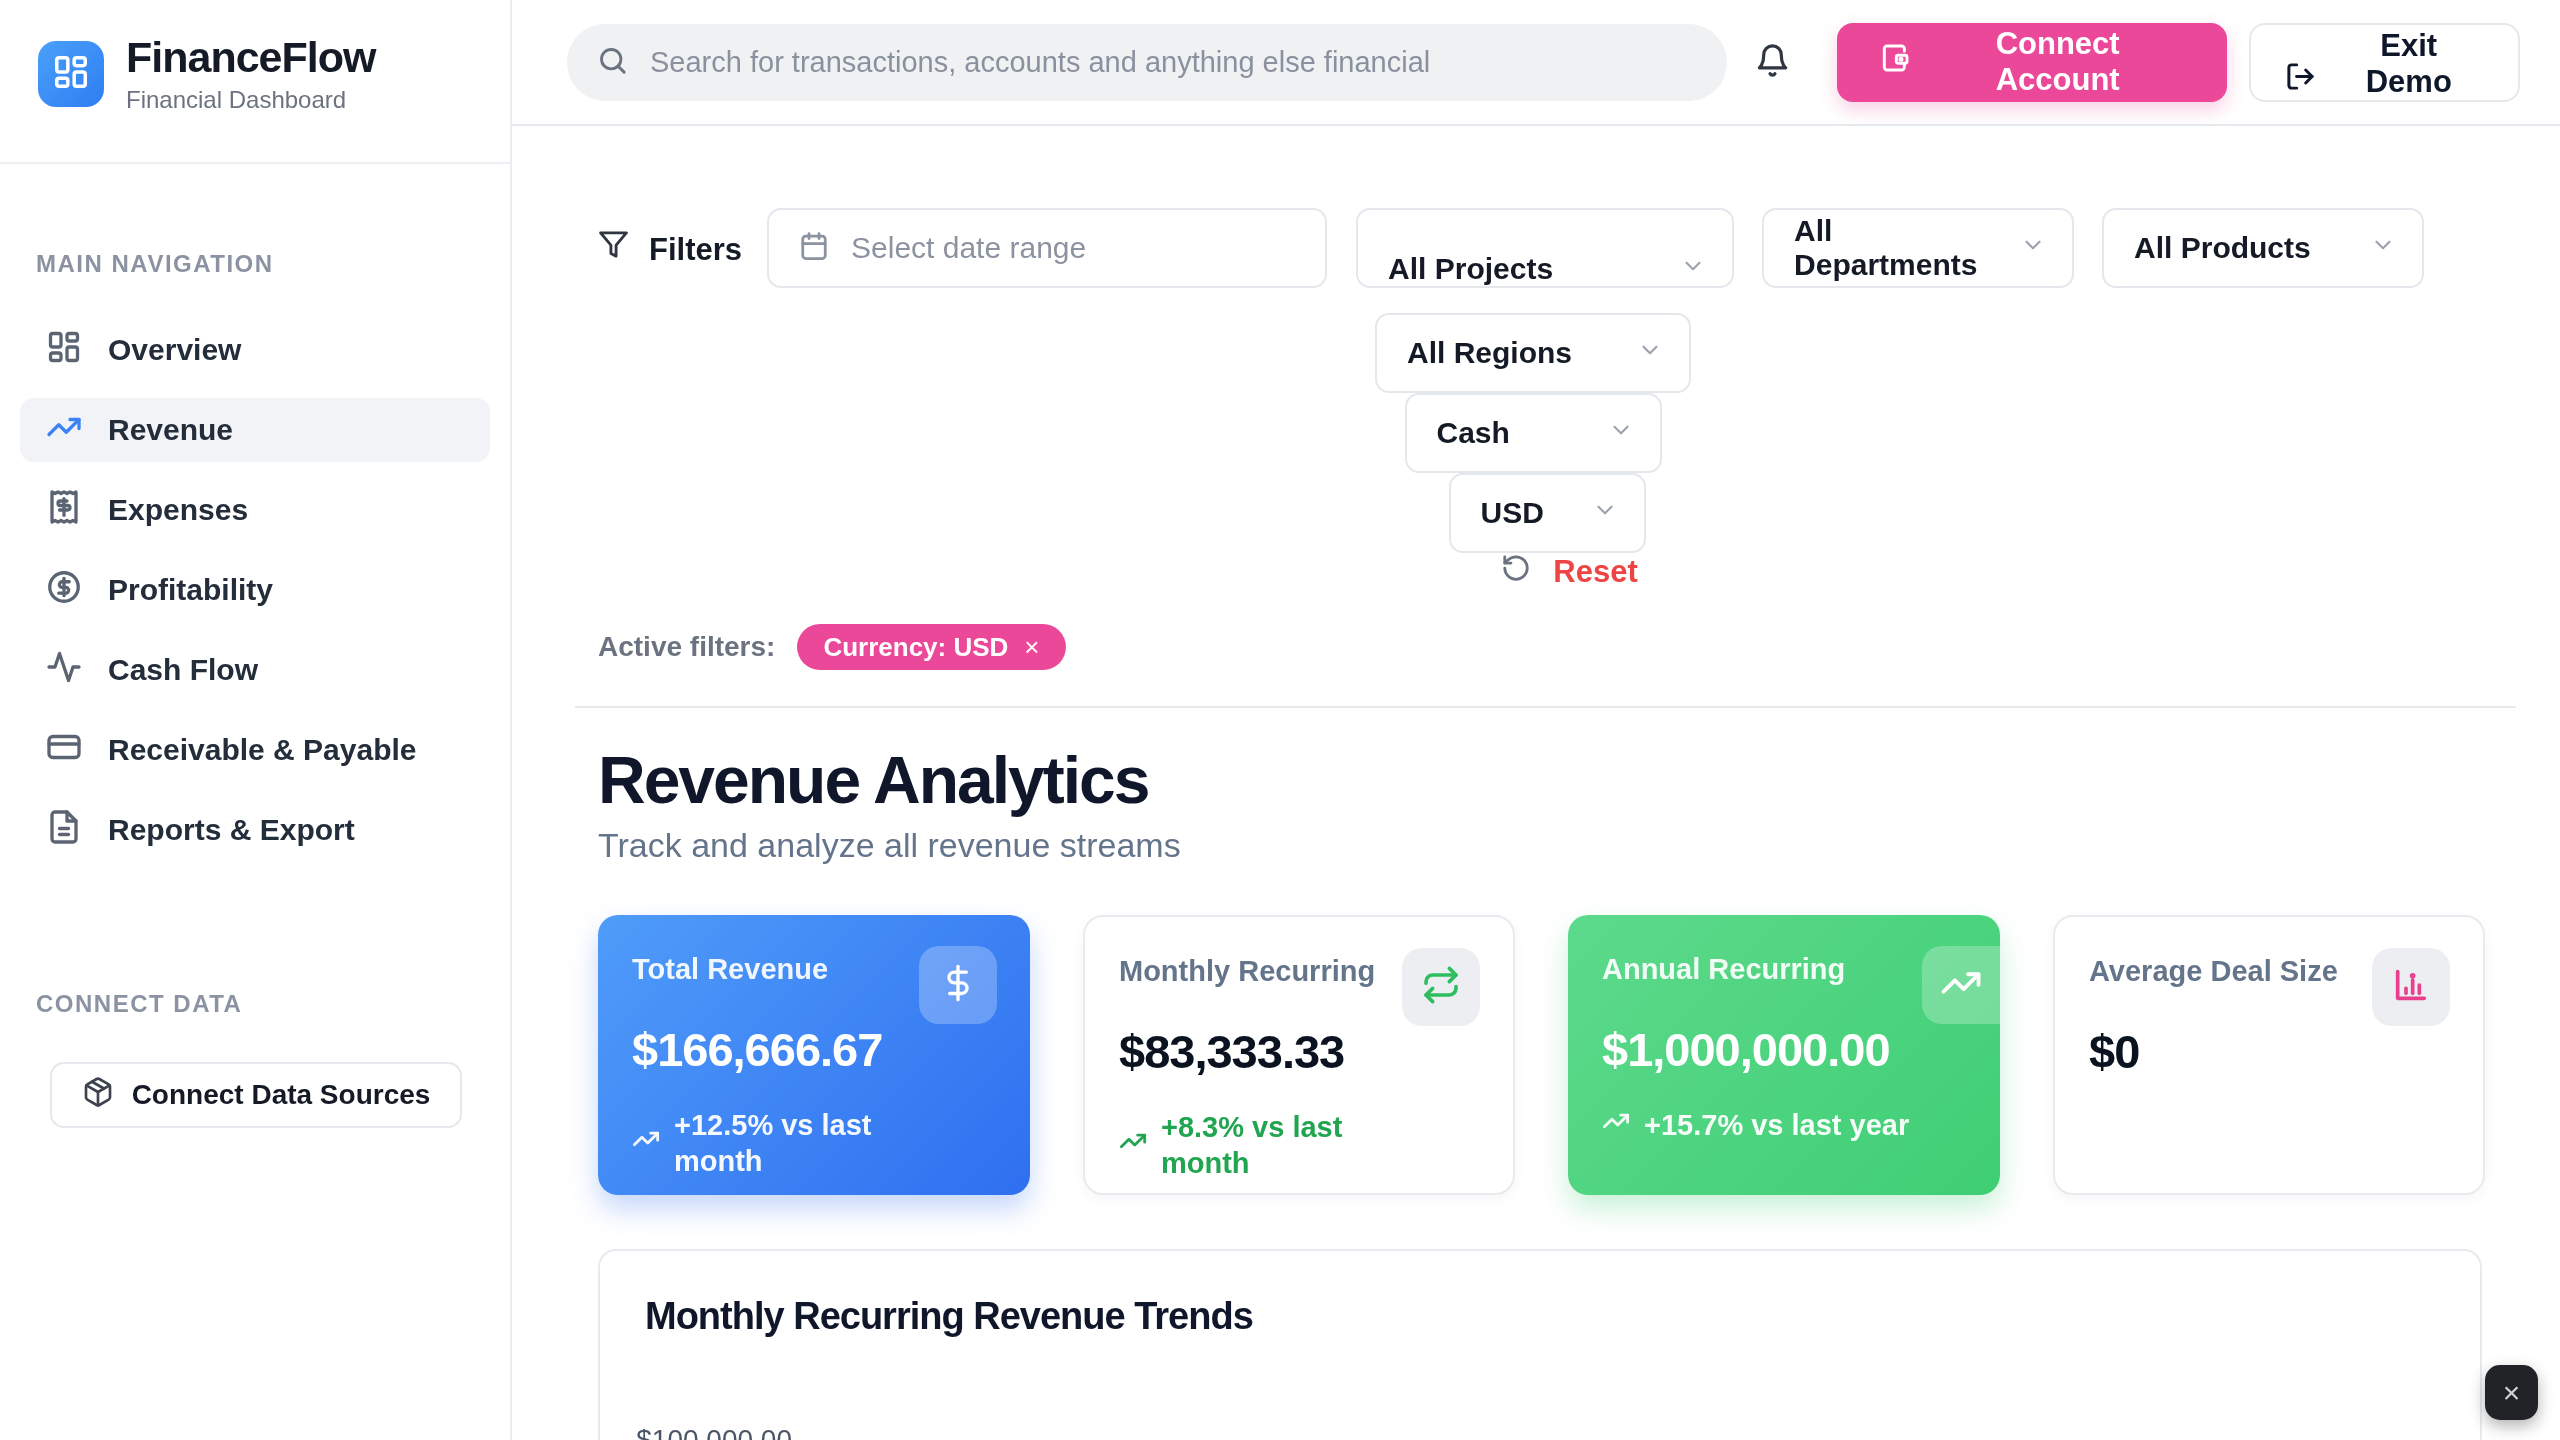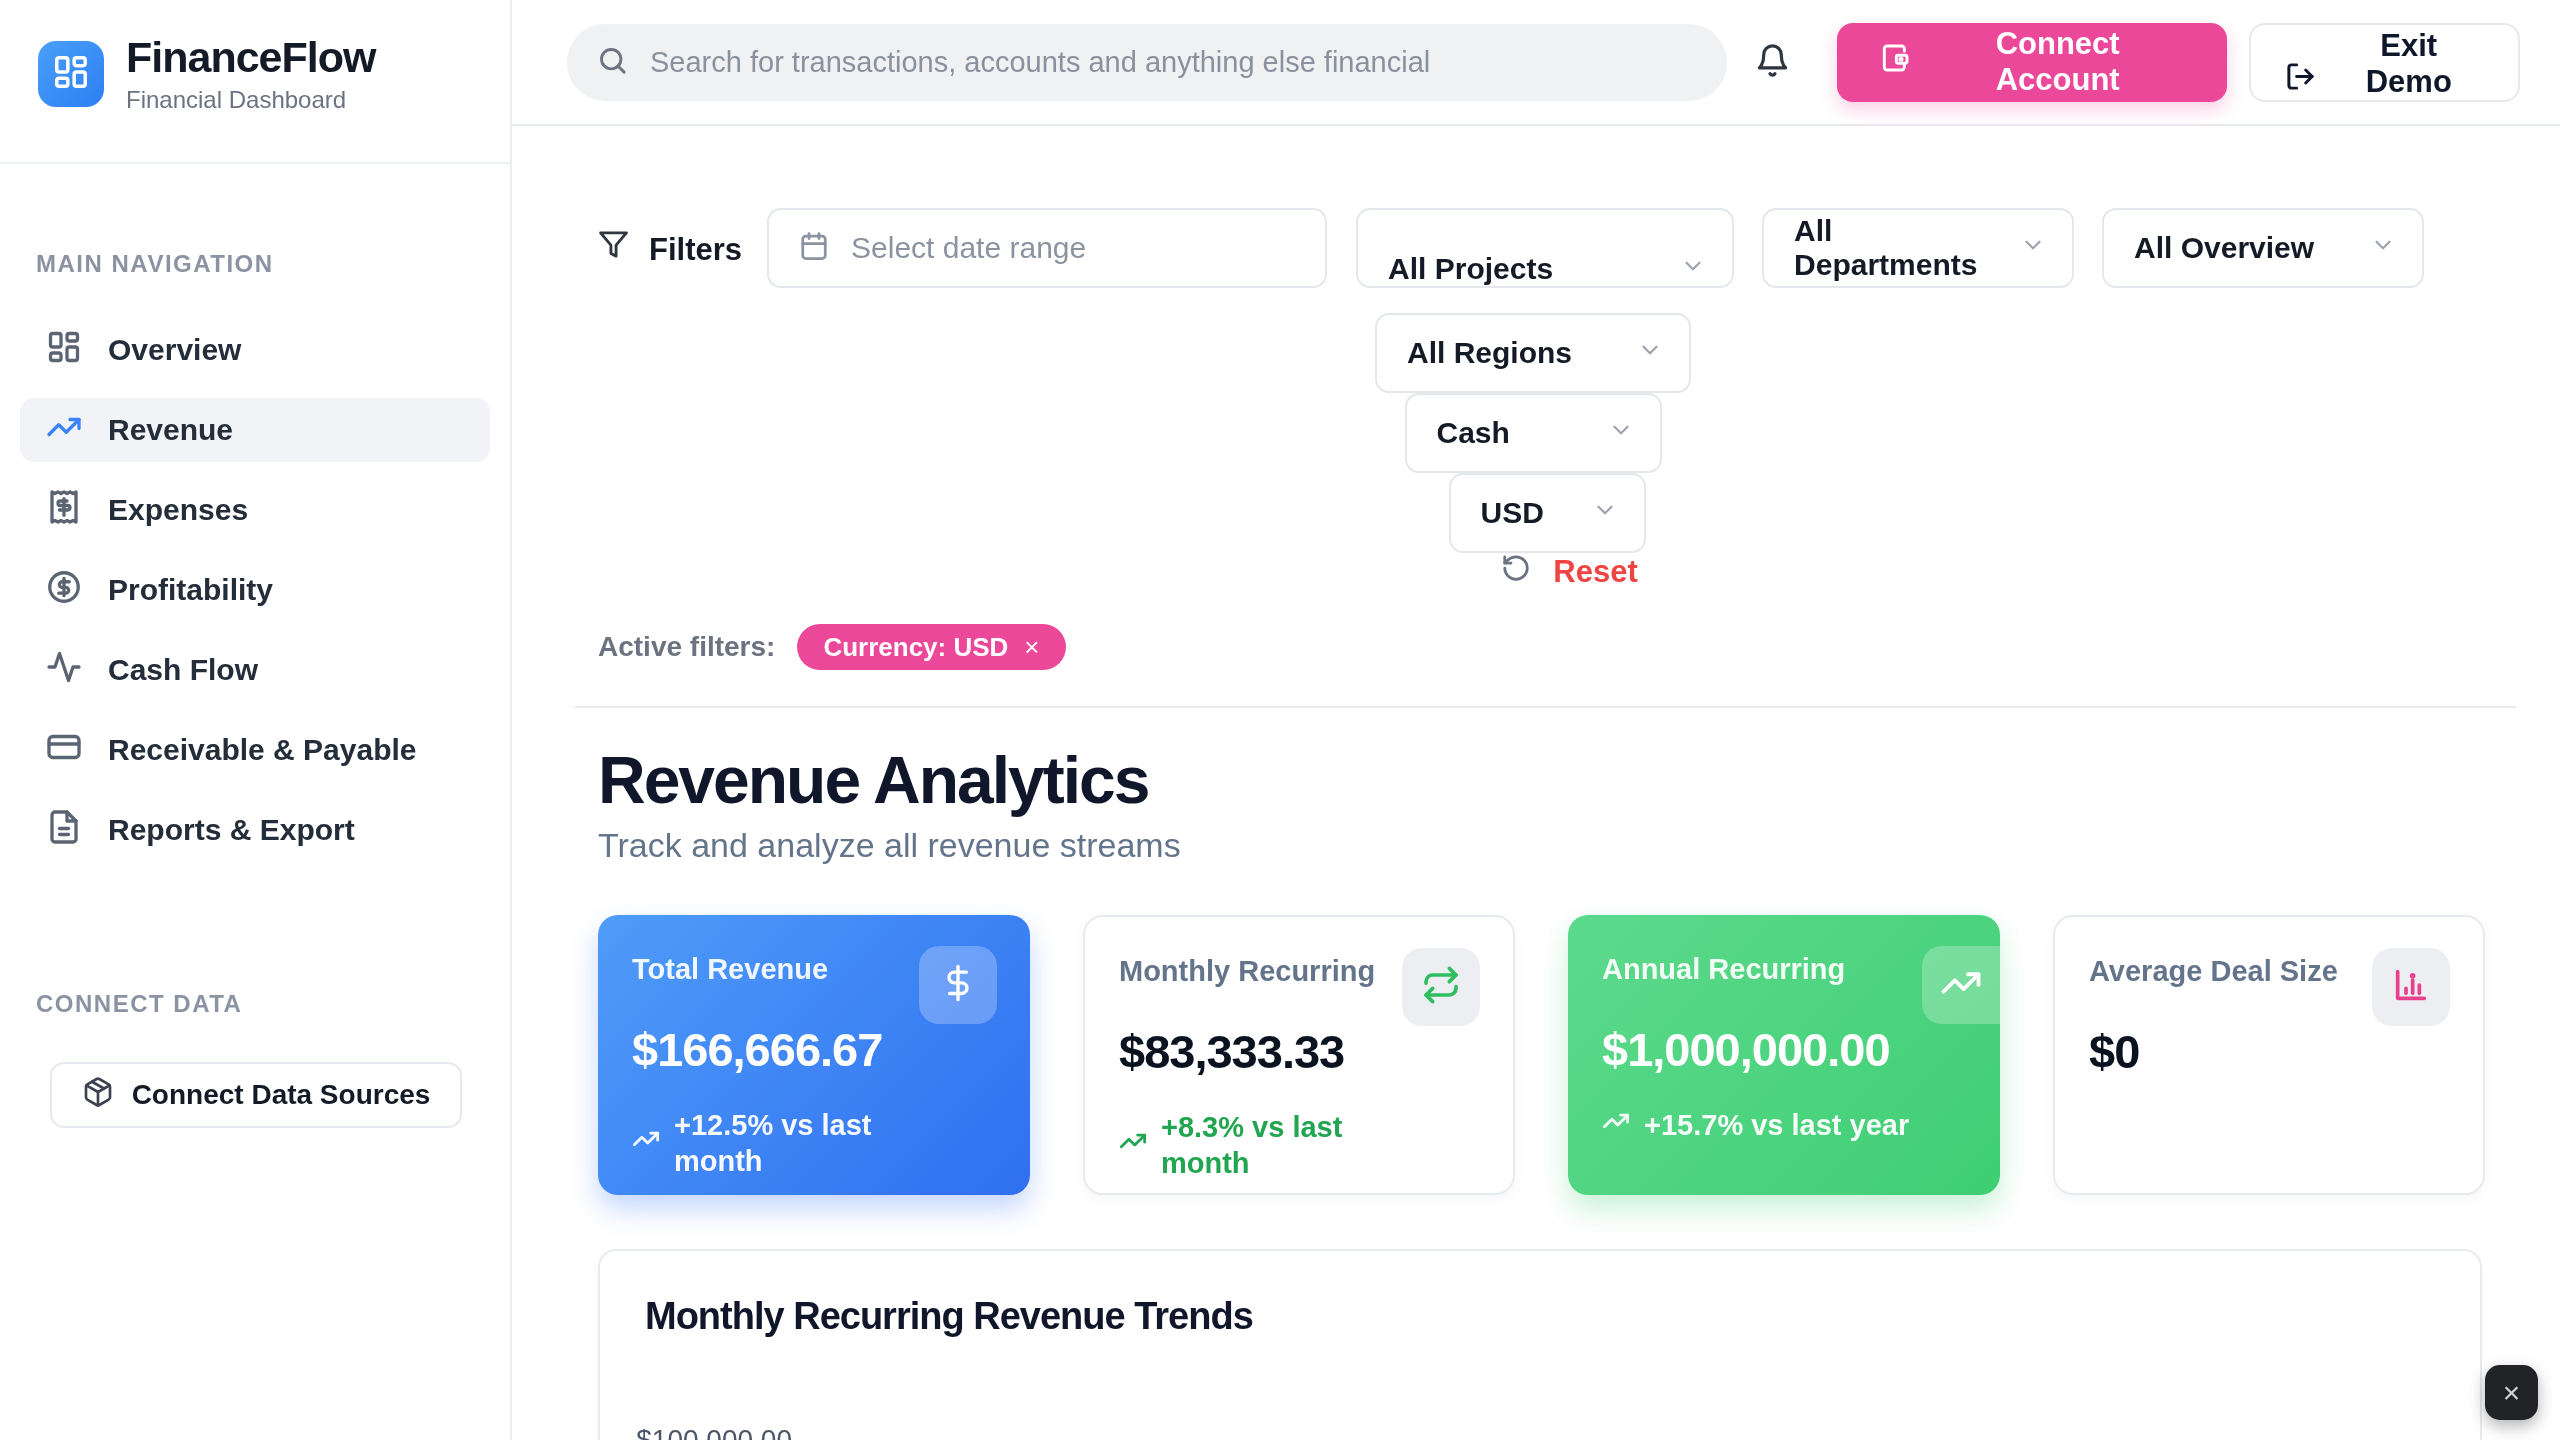--- a/index.html
+++ b/index.html
@@ -268,21 +268,21 @@
             <path d="m6 9 6 6 6-6"></path>
           </svg></span>
     </div>
     <div class="field select" style="width:312px; margin-right:28px;">
       <span>All Departments</span>
       <span><svg width="26" height="26" viewBox="0 0 24 24" fill="none" stroke="currentColor" stroke-width="2" stroke-linecap="round" stroke-linejoin="round">
             <path d="m6 9 6 6 6-6"></path>
           </svg></span>
     </div>
     <div class="field select" style="width:322px;">
-      <span>All Overview</span>
+      <span>All Products</span>
       <span><svg width="26" height="26" viewBox="0 0 24 24" fill="none" stroke="currentColor" stroke-width="2" stroke-linecap="round" stroke-linejoin="round">
             <path d="m6 9 6 6 6-6"></path>
           </svg></span>
     </div>
   </div>
 
   <div class="filter-row row2">
     <div class="field select" style="width:316px; margin-right:28px;">
       <span>All Regions</span>
       <span><svg width="26" height="26" viewBox="0 0 24 24" fill="none" stroke="currentColor" stroke-width="2" stroke-linecap="round" stroke-linejoin="round">

